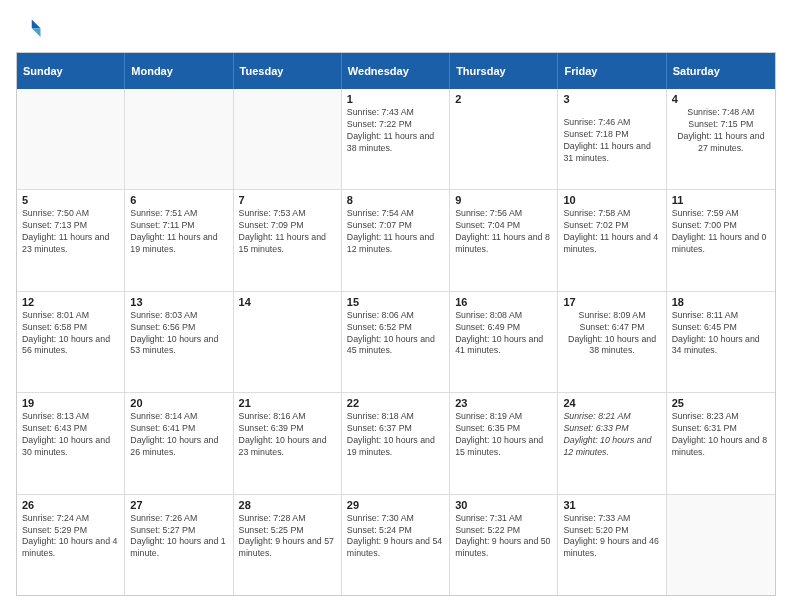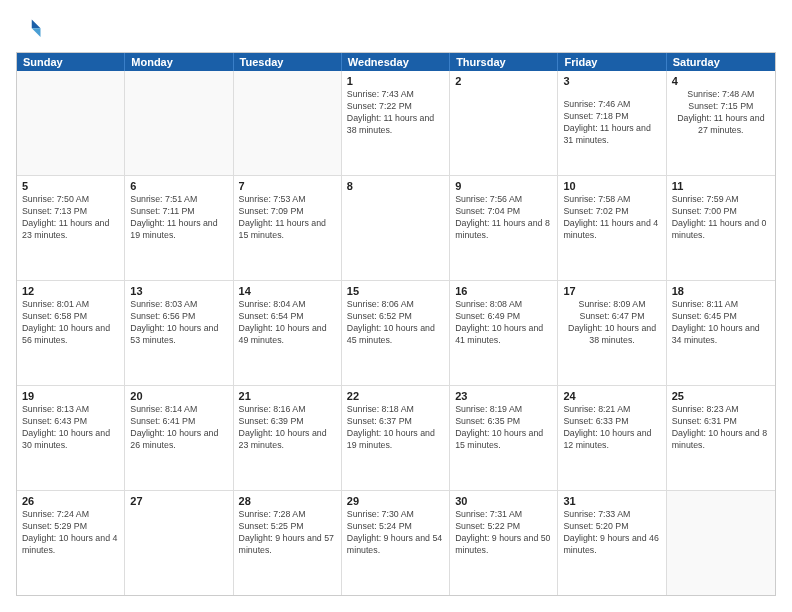--- a/index.html
+++ b/index.html
@@ -67,21 +67,21 @@
     }
     .cal-header {
       display: grid;
       grid-template-columns: repeat(7, 1fr);
       background: #1a5fa8;
     }
     .cal-header-cell {
       color: #fff;
       font-size: 11px;
       font-weight: bold;
-      padding: 3px 6px;
+      padding: 12px 6px;
       text-align: left;
       border-right: 1px solid #3a7fc8;
     }
     .cal-header-cell:last-child { border-right: none; }
     .cal-body {
       flex: 1;
       display: flex;
       flex-direction: column;
     }
     .cal-row {
@@ -185,20 +185,23 @@
 Daylight: 11 hours and 19 minutes.</div>
           </div>
           <div class="cal-cell">
             <div class="day-num">7</div>
             <div class="day-info" style="white-space: pre-line;">Sunrise: 7:53 AM
 Sunset: 7:09 PM
 Daylight: 11 hours and 15 minutes.</div>
           </div>
           <div class="cal-cell">
             <div class="day-num">8</div>
+            <div class="day-info" style="white-space: pre-line;">Sunrise: 7:54 AM
+Sunset: 7:07 PM
+Daylight: 11 hours and 12 minutes.</div>
           </div>
           <div class="cal-cell">
             <div class="day-num">9</div>
             <div class="day-info" style="white-space: pre-line;">Sunrise: 7:56 AM
 Sunset: 7:04 PM
 Daylight: 11 hours and 8 minutes.</div>
           </div>
           <div class="cal-cell">
             <div class="day-num">10</div>
             <div class="day-info" style="white-space: pre-line;">Sunrise: 7:58 AM
@@ -220,23 +223,20 @@
 Daylight: 10 hours and 56 minutes.</div>
           </div>
           <div class="cal-cell">
             <div class="day-num">13</div>
             <div class="day-info" style="white-space: pre-line;">Sunrise: 8:03 AM
 Sunset: 6:56 PM
 Daylight: 10 hours and 53 minutes.</div>
           </div>
           <div class="cal-cell">
             <div class="day-num">14</div>
-            <div class="day-info" style="white-space: pre-line;">Sunrise: 8:04 AM
-Sunset: 6:54 PM
-Daylight: 10 hours and 49 minutes.</div>
           </div>
           <div class="cal-cell">
             <div class="day-num">15</div>
             <div class="day-info" style="white-space: pre-line;">Sunrise: 8:06 AM
 Sunset: 6:52 PM
 Daylight: 10 hours and 45 minutes.</div>
           </div>
           <div class="cal-cell">
             <div class="day-num">16</div>
             <div class="day-info" style="white-space: pre-line;">Sunrise: 8:08 AM
@@ -282,40 +282,43 @@
 Daylight: 10 hours and 19 minutes.</div>
           </div>
           <div class="cal-cell">
             <div class="day-num">23</div>
             <div class="day-info" style="white-space: pre-line;">Sunrise: 8:19 AM
 Sunset: 6:35 PM
 Daylight: 10 hours and 15 minutes.</div>
           </div>
           <div class="cal-cell">
             <div class="day-num">24</div>
-            <div class="day-info" style="white-space: pre-line;">Sunrise: 8:21 AM
+            <div class="day-info" style="white-space: pre-line; font-style: italic;">Sunrise: 8:21 AM
 Sunset: 6:33 PM
 Daylight: 10 hours and 12 minutes.</div>
           </div>
           <div class="cal-cell">
             <div class="day-num">25</div>
             <div class="day-info" style="white-space: pre-line;">Sunrise: 8:23 AM
 Sunset: 6:31 PM
 Daylight: 10 hours and 8 minutes.</div>
           </div>
         </div>
         <div class="cal-row">
           <div class="cal-cell">
             <div class="day-num">26</div>
             <div class="day-info" style="white-space: pre-line;">Sunrise: 7:24 AM
 Sunset: 5:29 PM
 Daylight: 10 hours and 4 minutes.</div>
           </div>
           <div class="cal-cell">
             <div class="day-num">27</div>
+            <div class="day-info" style="white-space: pre-line;">Sunrise: 7:26 AM
+Sunset: 5:27 PM
+Daylight: 10 hours and 1 minute.</div>
           </div>
           <div class="cal-cell">
             <div class="day-num">28</div>
             <div class="day-info" style="white-space: pre-line;">Sunrise: 7:28 AM
 Sunset: 5:25 PM
 Daylight: 9 hours and 57 minutes.</div>
           </div>
           <div class="cal-cell">
             <div class="day-num">29</div>
             <div class="day-info" style="white-space: pre-line;">Sunrise: 7:30 AM

